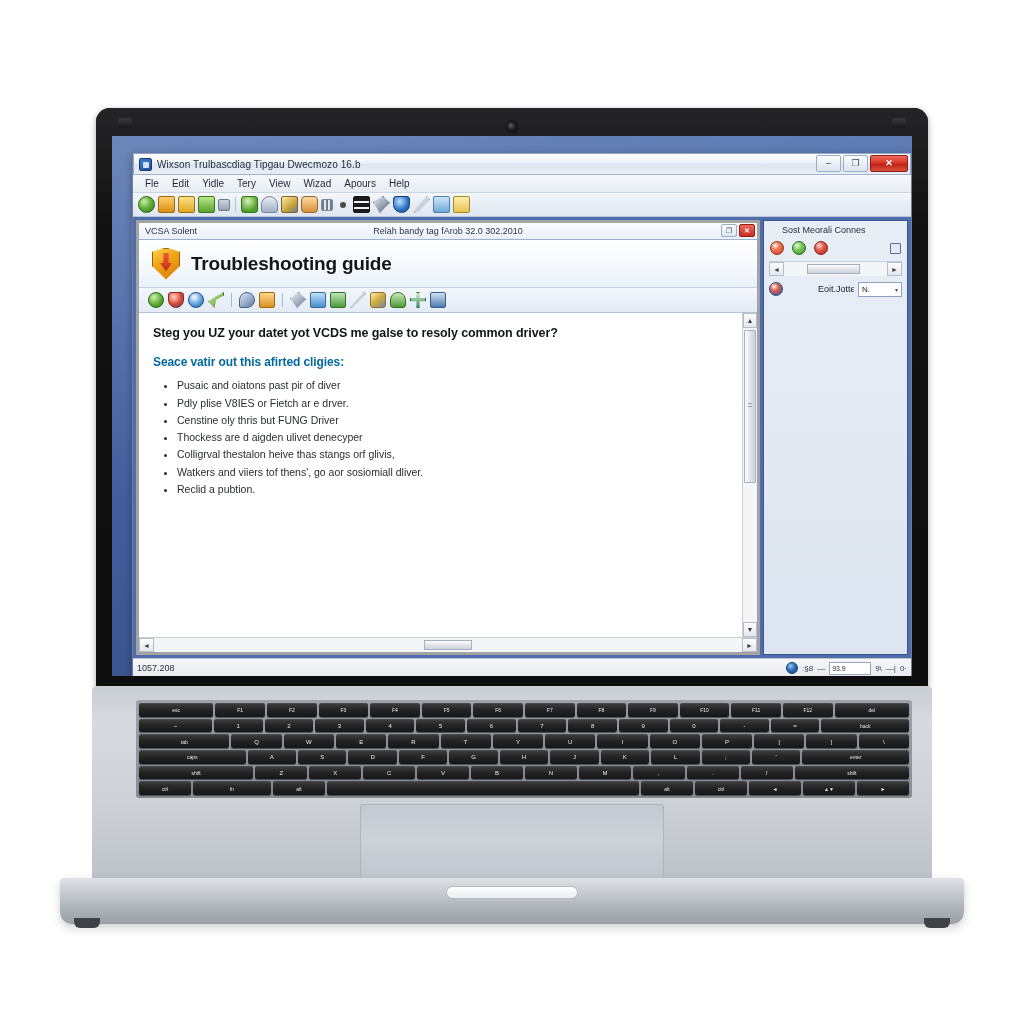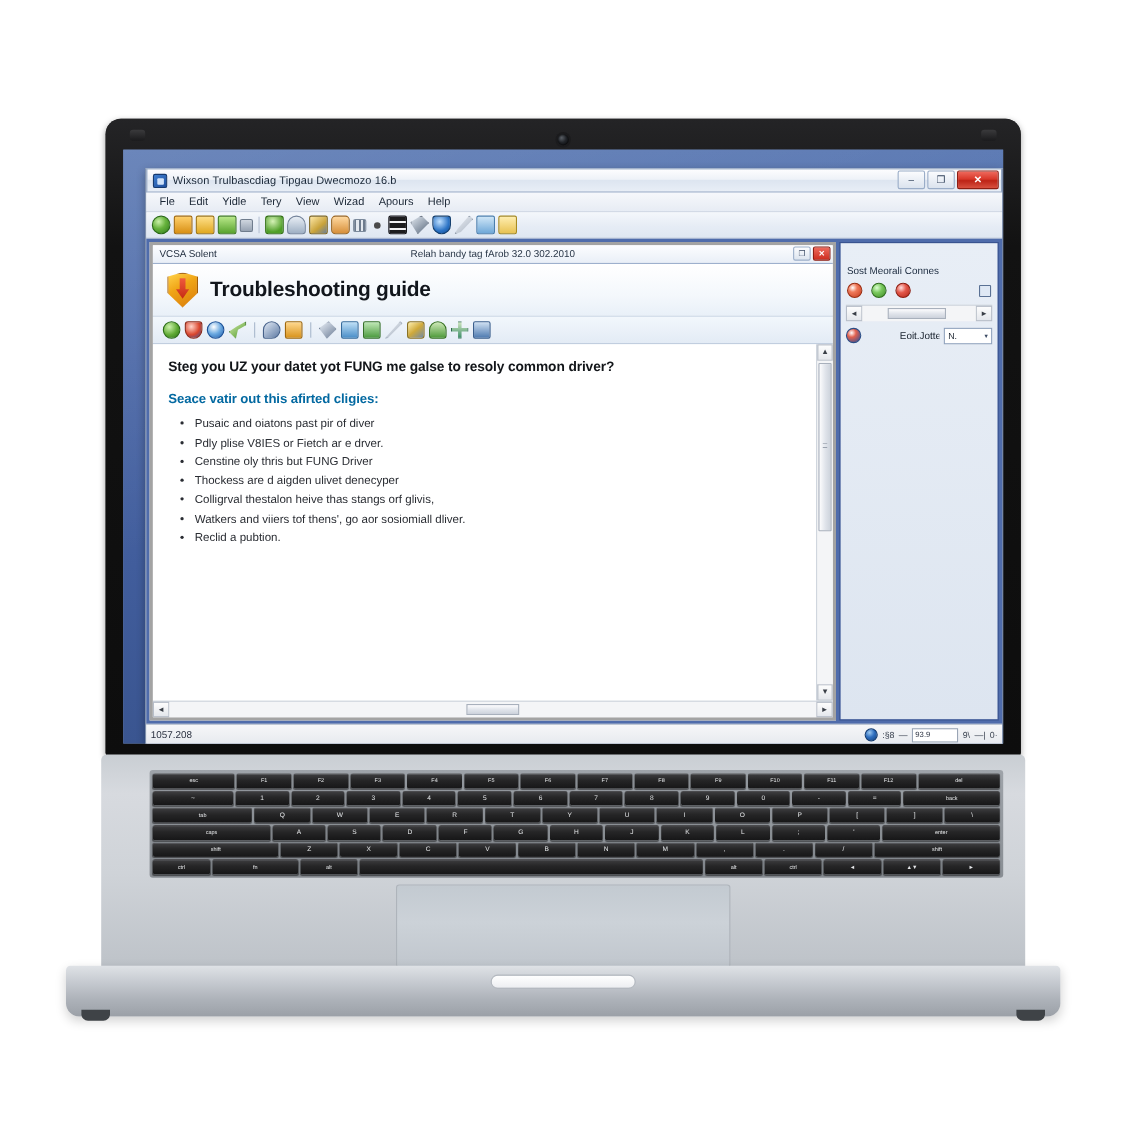--- a/index.html
+++ b/index.html
@@ -283,22 +283,22 @@
   }
 
   
   #right-panel {
     width: 145px; flex: 0 0 auto;
     border: 1px solid #3a5490;
     background: linear-gradient(180deg,#e8eef6,#dde5f0);
     display: flex; flex-direction: column;
   }
   #rp-title {
-    font-size: 9px; color: #1b2a3e; padding: 20px 0 3px 6px;
-    white-space: nowrap; overflow: hidden; flex: 0 0 auto;
+    font-size: 9px; color: #1b2a3e; padding: 4px 0 3px 6px;
+    white-space: nowrap; overflow: hidden; flex: 0 0 auto; margin-left: 12px;
   }
   #rp-toolbar {
     height: 20px; flex: 0 0 auto;
     display: flex; align-items: center; gap: 8px; padding: 0 6px;
     position: relative;
   }
   .rp-ic { width: 14px; height: 14px; border-radius: 50%; flex: 0 0 auto; }
   #rp-ic-refresh { background: radial-gradient(circle at 35% 30%, #fff 0%, #f07a5a 35%, #c33a1c 100%); border:1px solid #9a2d12;}
   #rp-ic-ok { background: radial-gradient(circle at 35% 30%, #dcffd4 0%, #79c85c 40%, #3d8a27 100%); border:1px solid #2f6d1d;}
   #rp-ic-del { background: radial-gradient(circle at 35% 30%, #ffdede 0%, #e4584a 40%, #b12718 100%); border:1px solid #8d1c10;}
@@ -520,21 +520,21 @@
               <div class="dtb" style="background:linear-gradient(180deg,#bfe8b6,#4b9a3e);border:1px solid #357028;border-radius:2px;"></div>
               <div class="dtb" style="background:linear-gradient(140deg,#f2f5f9,#9aa7b8);border:1px solid #7b8899;clip-path:polygon(0 100%,10% 86%,86% 0,100% 12%,16% 96%);"></div>
               <div class="dtb" style="background:linear-gradient(140deg,#fff0b0,#cfa93a 50%,#6f8aa8);border:1px solid #8a7224;border-radius:3px;"></div>
               <div class="dtb" style="background:linear-gradient(180deg,#cfe9b8,#4e9a3a);border:1px solid #35701f;border-radius:50% 50% 3px 3px;"></div>
               <div class="dtb" style="background:linear-gradient(180deg,#cfe6c0,#3f8f6a);border:1px solid #2c6a4c;clip-path:polygon(40% 0,60% 0,60% 38%,100% 38%,100% 58%,60% 58%,60% 100%,40% 100%,40% 58%,0 58%,0 38%,40% 38%);"></div>
               <div class="dtb" style="background:linear-gradient(180deg,#cfe0f2,#4e7ab0);border:1px solid #3a5e8c;border-radius:2px;"></div>
             </div>
 
             <div id="doc-content-wrap">
               <div id="doc-content">
-                <p class="doc-h">Steg you UZ your datet yot FUNG me galse to resoly  common driver?</p>
+                <p class="doc-h">Steg you UZ your datet yot VCDS me galse to resoly  common driver?</p>
                 <p class="doc-h2">Seace vatir out this afirted cligies:</p>
                 <ul class="doc-ul">
                   <li>Pusaic and oiatons past pir of diver</li>
                   <li>Pdly plise V8IES or Fietch ar e drver.</li>
                   <li>Censtine oly thris but FUNG Driver</li>
                   <li>Thockess are d aigden ulivet denecyper</li>
                   <li>Colligrval thestalon heive thas stangs orf glivis,</li>
                   <li>Watkers and viiers tof thens', go aor sosiomiall dliver.</li>
                   <li>Reclid a pubtion.</li>
                 </ul>

